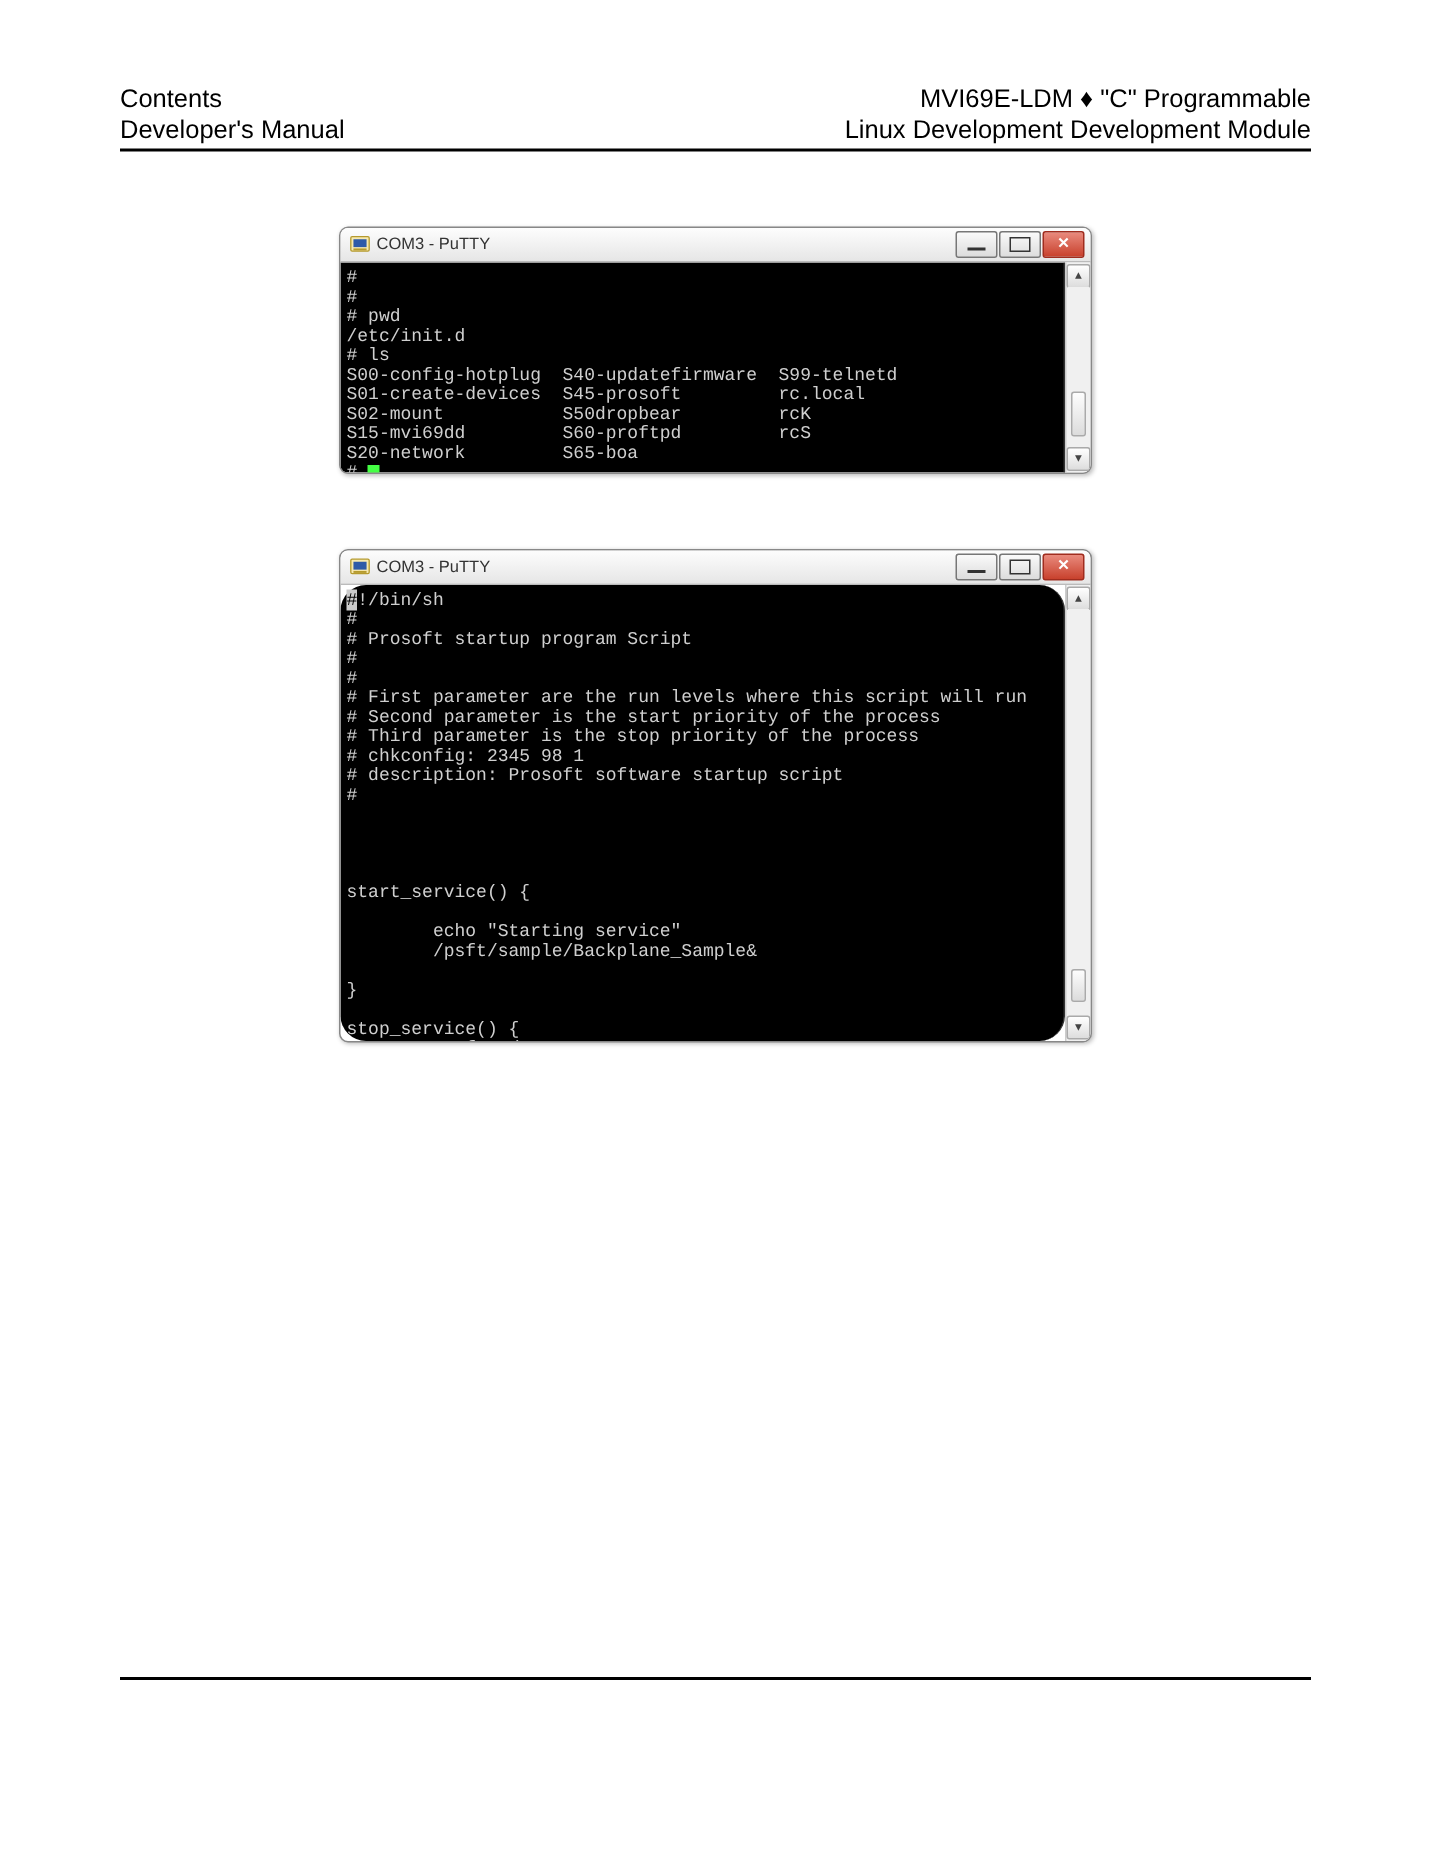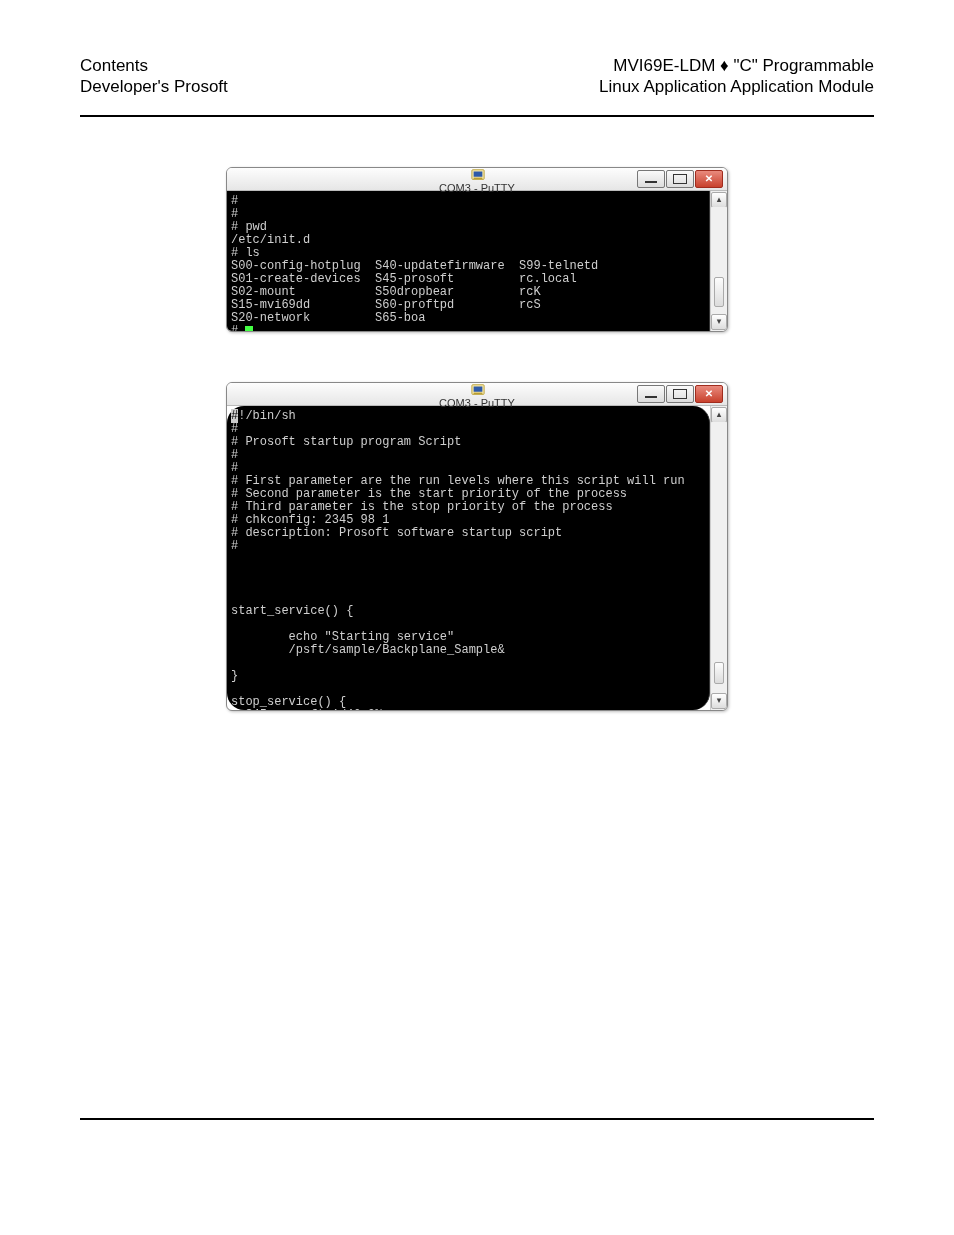--- a/index.html
+++ b/index.html
@@ -14,21 +14,21 @@
     height: 1235px;
     position: relative;
     box-sizing: border-box;
     padding: 55px 80px 0 80px;
   }
   .header {
     display: flex;
     justify-content: space-between;
     font-size: 17px;
     line-height: 1.25;
-    padding-bottom: 17px;
+    padding-bottom: 1px;
   }
   .header-left  { text-align: left; }
   .header-right { text-align: right; }
   .hr           { border-top: 2px solid #000; margin-bottom: 50px; }
 
   .terminal-window {
     width: 500px;
     margin: 0 auto 50px auto;
     border: 1px solid #888;
     border-radius: 6px;
@@ -38,21 +38,20 @@
   }
   .titlebar {
     height: 22px;
     background: linear-gradient(#fdfdfd,#e6e6e6);
     border-bottom: 1px solid #bbb;
     display: flex;
     align-items: center;
     font-size: 11px;
     color: #333;
     position: relative;
-    flex-direction: column;
   }
   .titlebar .putty-icon {
     width: 14px; height: 14px;
     margin: 0 4px 0 6px;
     display: inline-block;
   }
   .titlebar .putty-icon svg { width: 14px; height: 14px; display:block; }
   .win-buttons {
     position: absolute;
     right: 4px; top: 2px;
@@ -130,25 +129,25 @@
   }
 </style>
 </head>
 <body>
 
 <div class="page">
 
   <div class="header">
     <div class="header-left">
       <div>Contents</div>
-      <div>Developer's Prosoft</div>
+      <div>Developer's Manual</div>
     </div>
     <div class="header-right">
       <div>MVI69E-LDM ♦ "C" Programmable</div>
-      <div>Linux Application Application Module</div>
+      <div>Linux Development Development Module</div>
     </div>
   </div>
   <div class="hr"></div>
 
   <div class="terminal-window" id="term1">
     <div class="titlebar">
       <span class="putty-icon">
         <svg viewBox="0 0 16 16">
             <rect x="1" y="2" width="14" height="11" rx="1" fill="#f7e9b0" stroke="#b59a2d"></rect>
             <rect x="3" y="4" width="10" height="6" fill="#2e5aa8"></rect>

